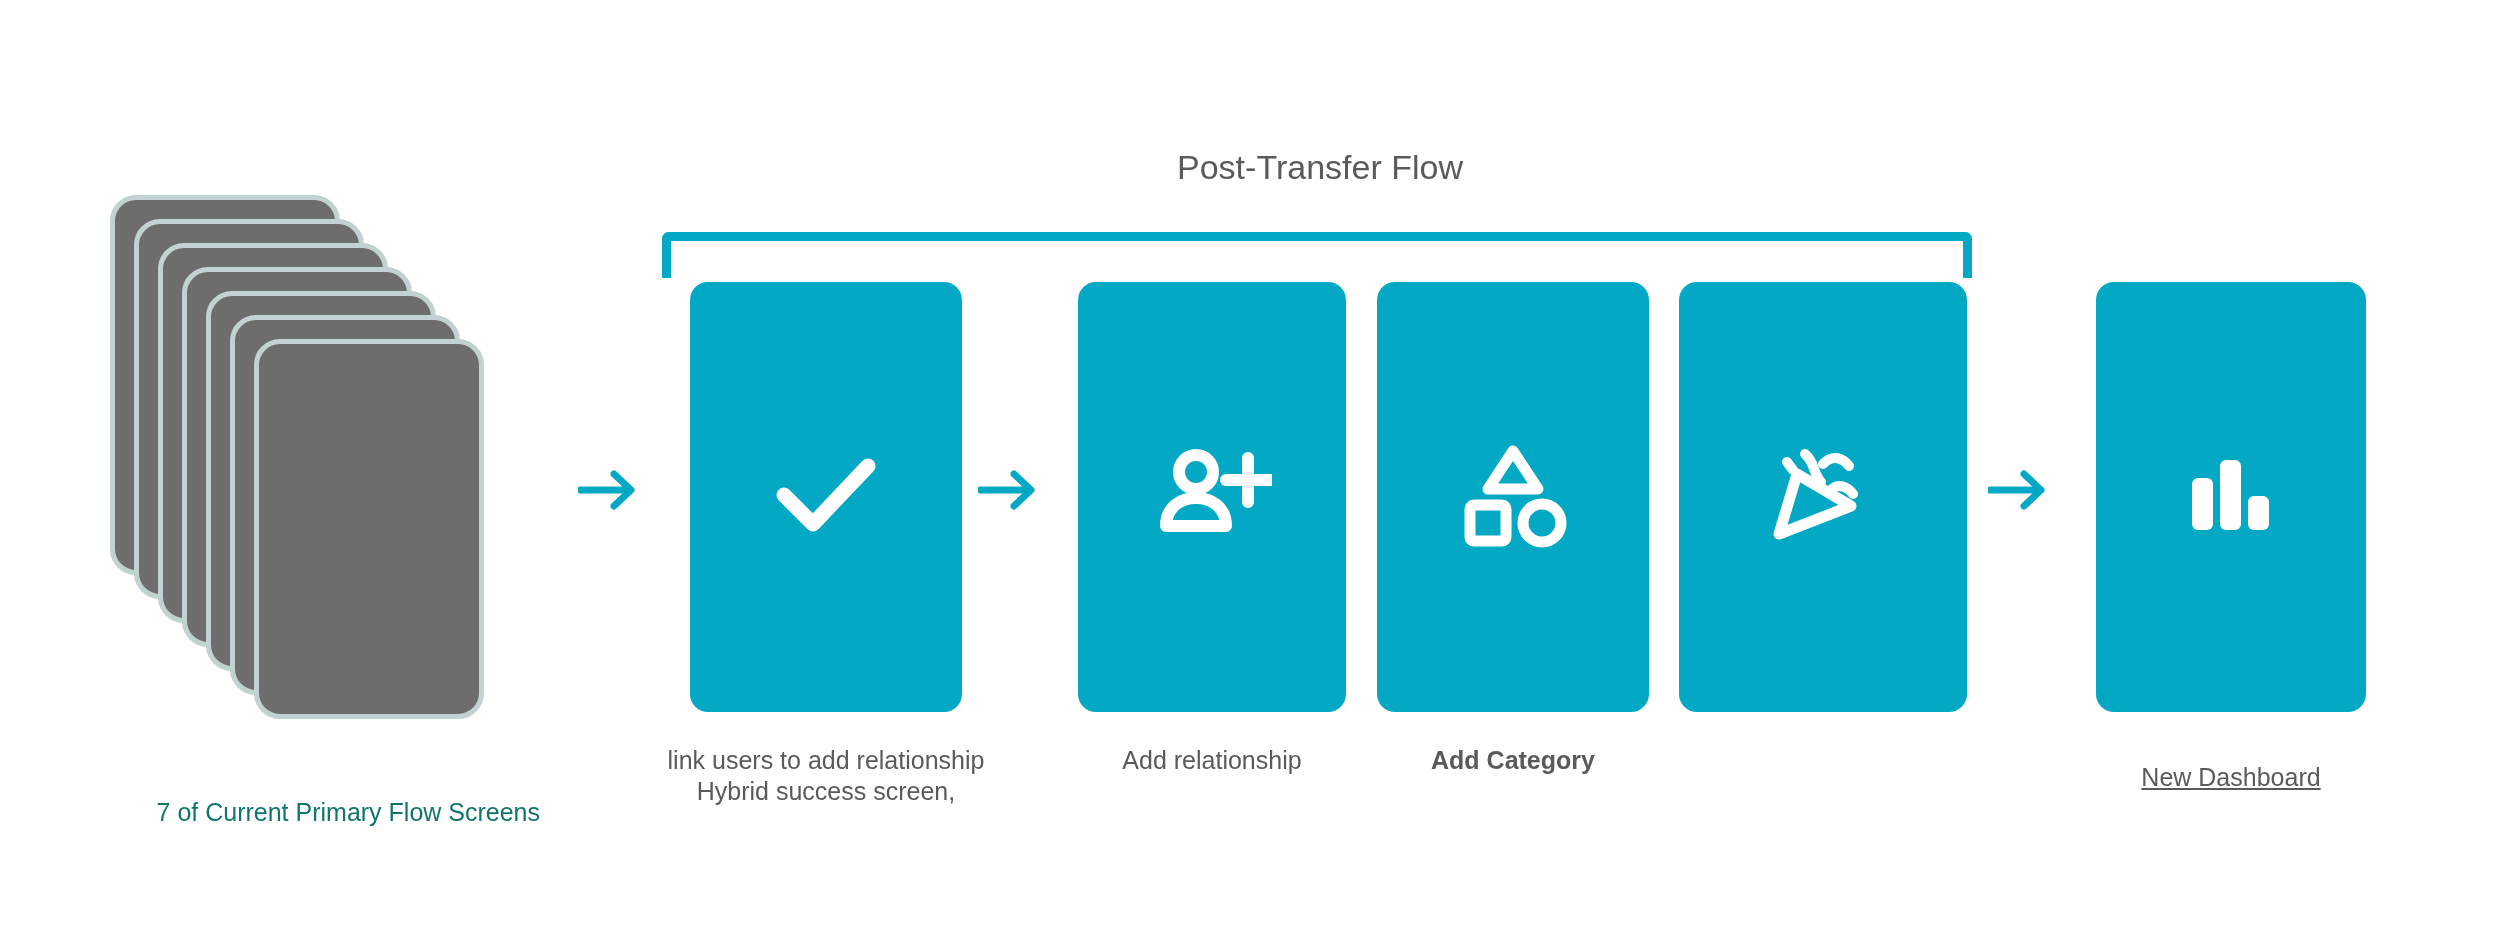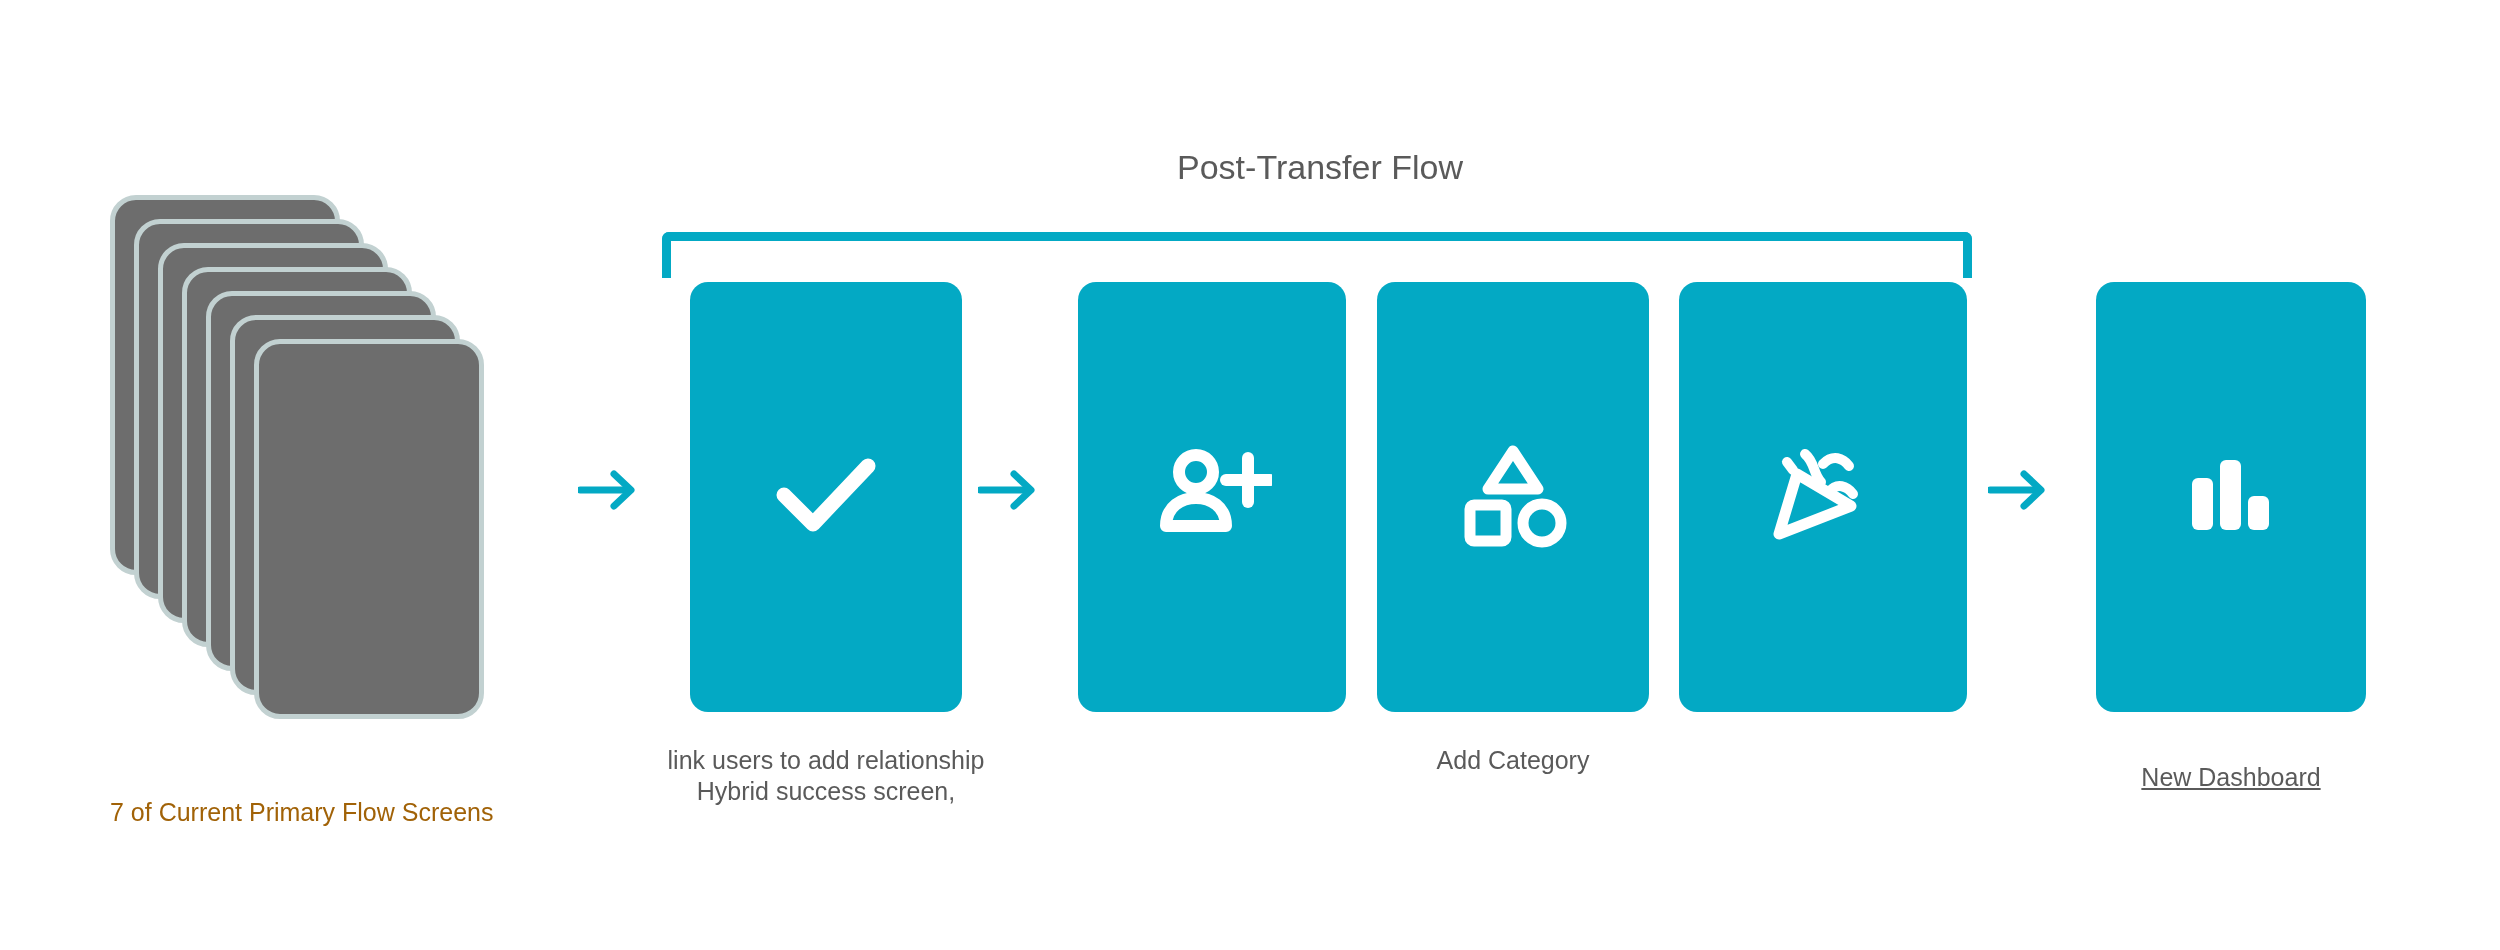--- a/index.html
+++ b/index.html
@@ -37,23 +37,23 @@
     background: #6d6d6d;
     border: 5px solid #c2d1d1;
     border-radius: 26px;
     box-sizing: border-box;
   }
   .stack-label {
     position: absolute;
     left: 0;
     top: 600px;
     width: 430px;
-    text-align: left;
+    text-align: right;
     font-size: 25px;
-    color: #a16207;
+    color: #0f766e;
     line-height: 34px;
     white-space: nowrap;
   }
 
   
   .flow {
     position: absolute;
     left: 0;
     top: 0;
     width: 2500px;
@@ -116,21 +116,21 @@
   }
 
   .c1 { left: 690px;  width: 272px; }
   .c2 { left: 1078px; width: 268px; }
   .c3 { left: 1377px; width: 272px; }
   .c4 { left: 1679px; width: 288px; }
   .c5 { left: 2096px; width: 270px; }
 
   .l1 { left: 620px;  top: 745px; width: 412px; }
   .l2 { left: 1030px; top: 745px; width: 364px; }
-  .l3 { left: 1331px; top: 745px; width: 364px; }
+  .l3 { left: 1331px; top: 745px; width: 364px; font-weight: bold; }
   .l4 { left: 1675px; top: 745px; width: 296px; }
   .l5 { left: 2096px; top: 762px; width: 270px; text-decoration: underline; }
 
   .a1 { left: 578px;  }
   .a2 { left: 978px;  }
   .a3 { left: 1988px; }
 </style>
 </head>
 <body>
 
@@ -222,20 +222,23 @@
           <rect x="62" y="46" width="21" height="34" rx="6" fill="#ffffff"></rect>
         </svg>
       </span>
     </div>
 
     <div class="card-label l1">
       <div>link users to add relationship</div>
       <div>Hybrid success screen,</div>
     </div>
 
+    <div class="card-label l2">
+      <div>Add relationship</div>
+    </div>
 
     <div class="card-label l3">
       <div>Add Category</div>
     </div>
 
 
     <div class="card-label l5">
       <div>New Dashboard</div>
     </div>
 

